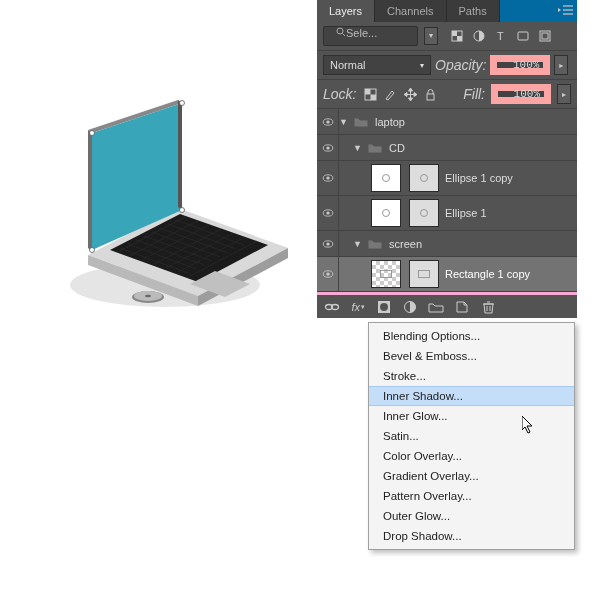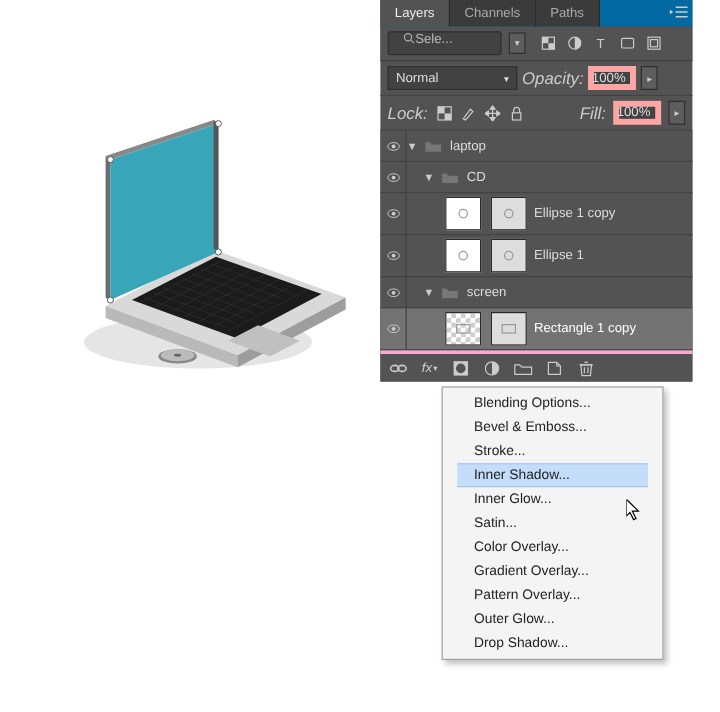--- a/index.html
+++ b/index.html
@@ -22,21 +22,21 @@
 .search-field .glass { width: 10px; height: 10px; }
 .dd { width: 14px; height: 18px; background: #5d5d5d; border:1px solid #2f2f2f; display:flex; align-items:center; justify-content:center;}
 .dd .chev { font-size: 8px; color:#ccc; line-height:1;}
 .mini-icons { display: flex; gap: 4px; margin-left: 4px;}
 .mini-icon { width: 18px; height: 18px; display: flex; align-items: center; justify-content: center; color:#ccc; }
 .mini-icon svg { display: block; }
 
 .blendrow { display:flex; align-items:center; padding:4px 6px; gap:4px; border-bottom:1px solid #424242;}
 .blend-select { flex: 0 0 108px; height: 20px; background:#424242; border:1px solid #2f2f2f; color:#ddd; display:flex; align-items:center; padding:0 6px; justify-content:space-between;}
 .label-sm { color:#ccc; font-size: 14px; font-style: italic; }
-.pct-box { width: 40px; height:20px; background:#424242; border:5px solid #fca5a5; color:#ddd; display:flex; align-items:center; justify-content:flex-end; padding:0 4px;}
+.pct-box { width: 60px; height:20px; background:#424242; border:7px solid #fca5a5; color:#ddd; display:flex; align-items:center; justify-content:flex-end; padding:0 4px;font-family:Liberation Mono, monospace;}
 .arrow-btn { width: 14px; height:20px; background:#5d5d5d; border:1px solid #2f2f2f; display:flex; align-items:center; justify-content:center;}
 
 .lockrow { display:flex; align-items:center; padding:4px 6px; gap:6px; border-bottom:1px solid #424242;}
 .lock-icons { display:flex; gap:4px; }
 .lock-ic { width:16px; height:16px; display:flex; align-items:center; justify-content:center; }
 .lock-ic svg { display: block; }
 
 
 .layer-list { background:#535353; }
 .layer-item { display:flex; align-items:center; height:26px; border-bottom:1px solid #424242; }
@@ -57,21 +57,21 @@
   background-size:8px 8px; background-position:0 0,0 4px,4px -4px,-4px 0; background-color:#fff;}
 .layer-label { color:#ddd; font-size:11px; padding-left:2px; white-space:nowrap;}
 .selected-row { background:#737373;text-align:center; }
 .selected-row .layer-label { color:#fff; }
 
 .panel-footer { display:flex; align-items:center; justify-content:flex-start; padding: 4px 6px; gap:8px; background:#535353; border-top:3px solid #f9a8d4; height: 26px;}
 .foot-ic { width:18px; height:18px; display:flex; align-items:center; justify-content:center; color:#ccc; }
 .foot-ic svg { display: block; }
 
 
-.context-menu { position:absolute; left: 368px; top: 322px; width: 185px; background:#f4f4f4; border:1px solid #a0a0a0; box-shadow: 3px 3px 5px rgba(0,0,0,.25); padding:3px 12px; font-size:11.5px; color:#222;}
+.context-menu { position:absolute; left: 368px; top: 322px; width: 207px; background:#f4f4f4; border:1px solid #a0a0a0; box-shadow: 3px 3px 5px rgba(0,0,0,.25); padding:3px 0; font-size:11.5px; color:#222;}
 .menu-item { padding: 4px 14px; white-space:nowrap;}
 .menu-item.sel { background:#c4defa; border-top:1px solid #a8c9ed; border-bottom:1px solid #a8c9ed; padding-top:3px; padding-bottom:3px;}
 .cursor { position:absolute; left: 522px; top: 416px; width:14px; height:20px; }
 </style>
 </head>
 <body>
 
 <div class="canvas">
   <svg class="laptop" width="230" height="230" viewBox="0 0 230 230">
 

